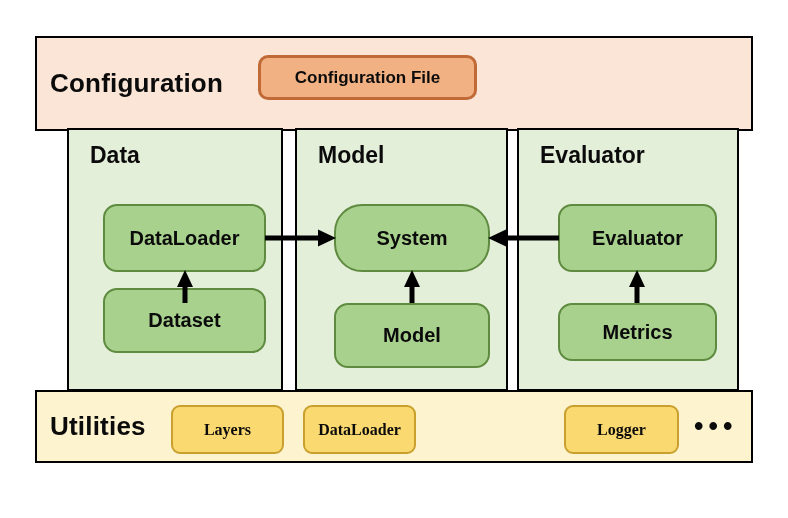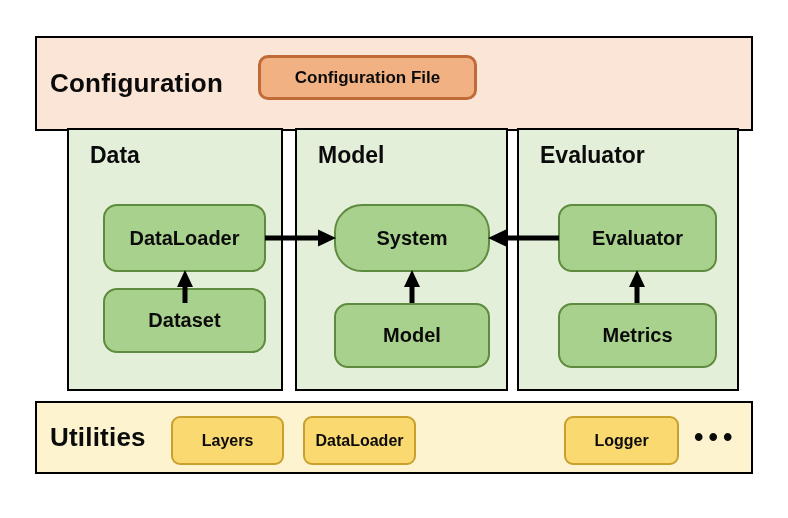--- a/index.html
+++ b/index.html
@@ -9,21 +9,21 @@
     --util-bg:#FDF3CF; --util-btn-fill:#FAD970; --util-btn-border:#C9A02E;
     --arrow:#000000;
   }
   *{margin:0;padding:0;box-sizing:border-box;}
   html,body{background:#fff;}
   body{font-family:"Liberation Sans","DejaVu Sans",sans-serif;color:var(--text);}
   .canvas{position:relative;width:788px;height:518px;background:var(--page-bg);overflow:hidden;}
 
   .section{position:absolute;border:2.5px solid var(--outline);}
   .config-section{left:35px;top:36px;width:718px;height:95px;background:var(--config-bg);}
-  .util-section{left:35px;top:401px;width:718px;height:73px;background:var(--util-bg);}
+  .util-section{left:35px;top:390px;width:718px;height:73px;background:var(--util-bg);}
 
   .sec-label{position:absolute;left:13px;top:0;height:100%;display:flex;align-items:center;
     font-size:26px;font-weight:bold;letter-spacing:.2px;}
 
   .pill{position:absolute;display:flex;align-items:center;justify-content:center;
     font-weight:bold;text-align:left;}
   .pill-orange{background:var(--config-btn-fill);border:3px solid var(--config-btn-border);
     border-radius:10px;font-size:17px;}
   .pill-cf{left:221px;top:17px;width:219px;height:45px;}
   .pill-cl{left:466px;top:17px;width:220px;height:45px;}
@@ -36,28 +36,28 @@
   .panel-title{position:absolute;left:21px;top:12px;font-size:23px;font-weight:bold;}
 
   .gbox{position:absolute;background:var(--box-fill);border:2.5px solid var(--box-border);
     border-radius:14px;display:flex;align-items:center;justify-content:center;
     font-size:20px;font-weight:bold;}
   .gb-dataloader{left:34px;top:74px;width:163px;height:68px;}
   .gb-dataset{left:34px;top:158px;width:163px;height:65px;}
   .gb-system{left:37px;top:74px;width:156px;height:68px;border-radius:28px;}
   .gb-model{left:37px;top:173px;width:156px;height:65px;}
   .gb-evaluator{left:39px;top:74px;width:159px;height:68px;}
-  .gb-metrics{left:39px;top:173px;width:159px;height:65px;}
+  .gb-metrics{left:39px;top:173px;width:159px;height:58px;}
 
   .arrows{position:absolute;left:0;top:0;width:788px;height:518px;z-index:5;pointer-events:none;}
   .arrows line{stroke:var(--arrow);stroke-width:5;}
   .arrows polygon{fill:var(--arrow);}
 
   .pill-yellow{background:var(--util-btn-fill);border:2.5px solid var(--util-btn-border);
-    border-radius:9px;font-size:16px;}
+    border-radius:9px;font-size:16px;font-family:Liberation Serif, serif;}
   .pill-layers{left:134px;top:13px;width:113px;height:49px;}
   .pill-scheduler{left:266px;top:13px;width:113px;height:49px;}
   .pill-resource{left:399px;top:13px;width:111px;height:49px;}
   .pill-logger{left:527px;top:13px;width:115px;height:49px;}
   .dots{position:absolute;left:657px;top:0;height:100%;display:flex;align-items:center;
     font-size:27px;font-weight:bold;letter-spacing:5px;}
 </style>
 </head>
 <body>
 

